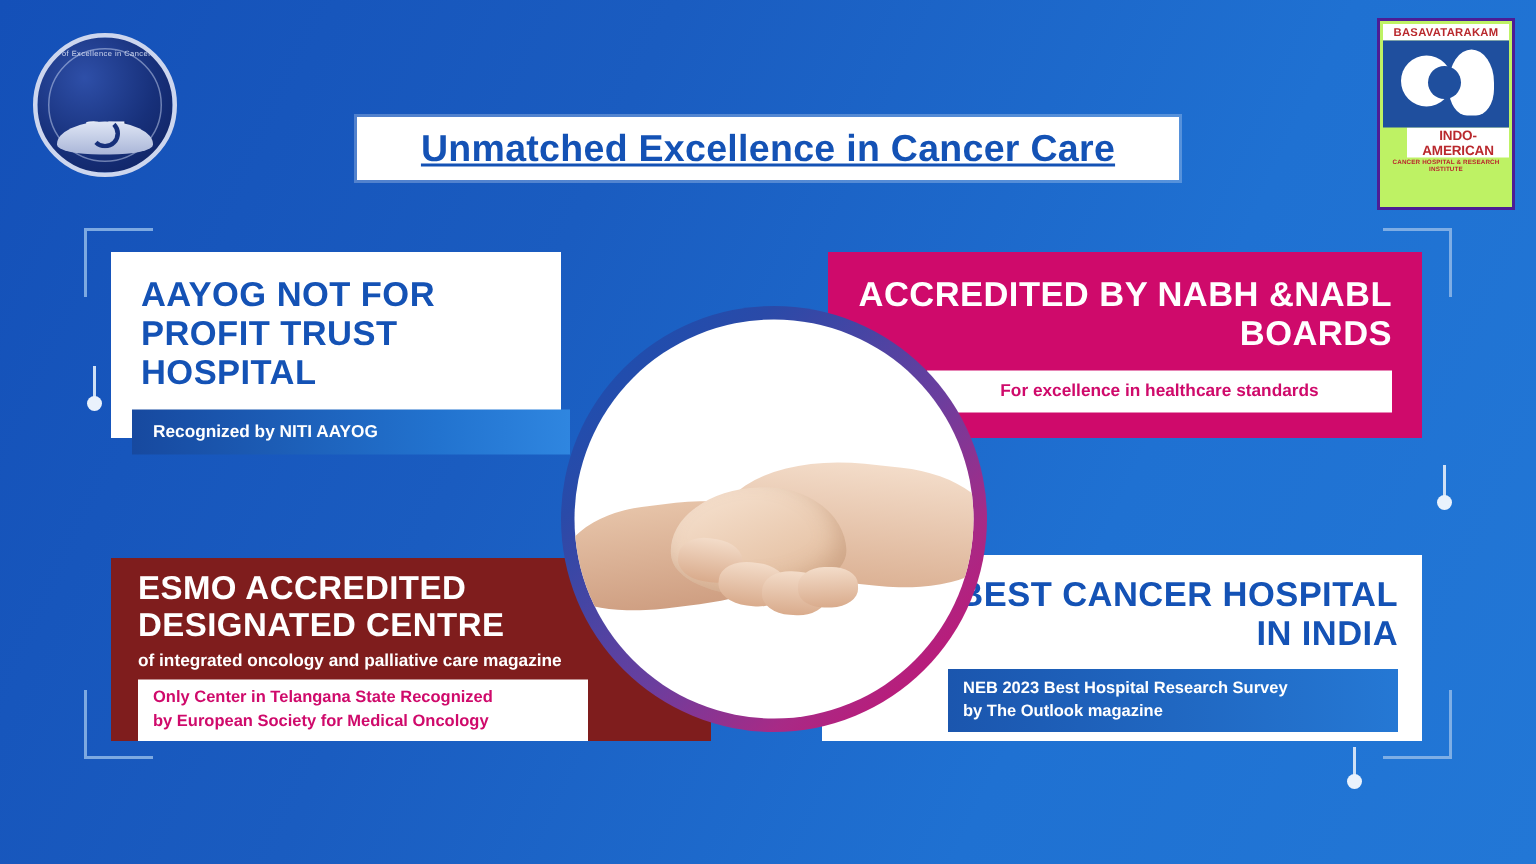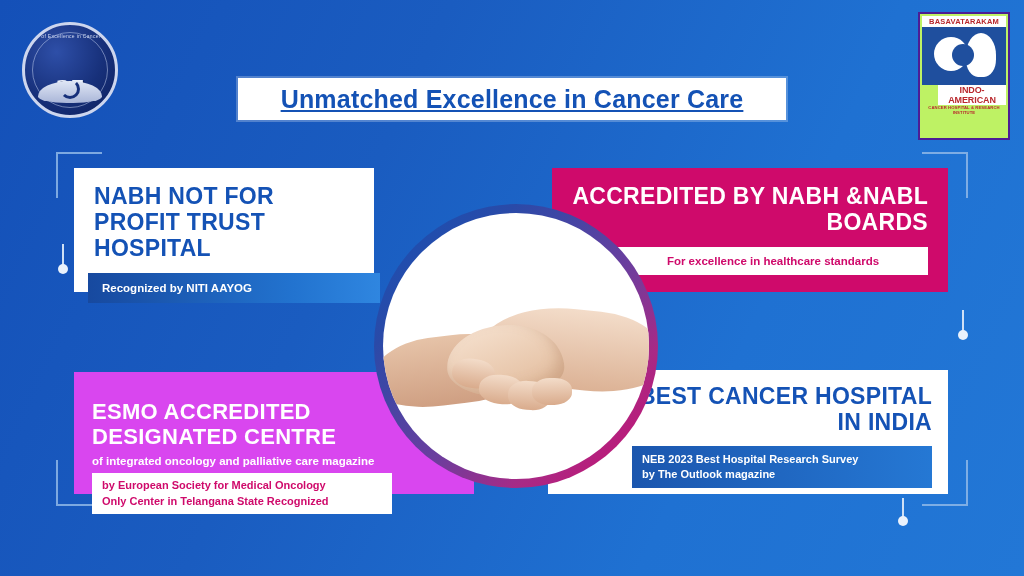--- a/index.html
+++ b/index.html
@@ -111,21 +111,21 @@
   #card-tr { left:552px; top:168px; width:396px; height:124px; background:#cf0a6b;
              text-align:right; }
   #card-tr h3 { color:#ffffff; }
   #card-tr .bar {
     margin-top:11px; height:28px; background:#ffffff; display:flex;
     align-items:center; justify-content:center; width:310px; margin-left:auto;
   }
   #card-tr .bar span { color:#cf0a6b; font-size:11.5px; font-weight:bold; }
 
   
-  #card-bl { left:74px; top:372px; width:400px; height:122px; background:#d946ef; padding:28px 18px; }
+  #card-bl { left:74px; top:372px; width:400px; height:122px; background:#7f1d1d; padding:8px 18px; }
   #card-bl h3 { color:#ffffff; font-size:22px; }
   #card-bl .line { color:#ffffff; font-size:11.5px; font-weight:bold; margin-top:6px; }
   #card-bl .bar {
     margin-top:6px; background:#ffffff; padding:5px 10px; width:300px;
   }
   #card-bl .bar span { color:#cf0a6b; font-size:11px; font-weight:bold; line-height:1.4; display:block; }
 
   
   #card-br { left:548px; top:370px; width:400px; height:124px; background:#ffffff;
              text-align:right; padding:14px 16px; }
@@ -207,39 +207,39 @@
   </div>
   <div class="lr-bot">INDO-AMERICAN</div>
   <div class="lr-sub">CANCER HOSPITAL &amp; RESEARCH INSTITUTE</div>
 </div>
 
 <div class="headline">
   <span>Unmatched Excellence in Cancer Care</span>
 </div>
 
 <div class="card" id="card-tl">
-  <h3>NABH NOT FOR PROFIT TRUST HOSPITAL</h3>
+  <h3>AAYOG NOT FOR PROFIT TRUST HOSPITAL</h3>
   <div class="bar">
     <span>Recognized by NITI AAYOG</span>
   </div>
 </div>
 
 <div class="card" id="card-tr">
   <h3>ACCREDITED BY NABH &amp;NABL BOARDS</h3>
   <div class="bar">
     <span>For excellence in healthcare standards</span>
   </div>
 </div>
 
 <div class="card" id="card-bl">
   <h3>ESMO ACCREDITED DESIGNATED CENTRE</h3>
   <div class="line">of integrated oncology and palliative care magazine</div>
   <div class="bar">
+    <span>Only Center in Telangana State Recognized</span>
     <span>by European Society for Medical Oncology</span>
-    <span>Only Center in Telangana State Recognized</span>
   </div>
 </div>
 
 <div class="card" id="card-br">
   <h3><span>2</span><sup>nd</sup>&nbsp;<span>BEST CANCER HOSPITAL</span><br><span>IN INDIA</span></h3>
   <div class="bar">
     <span>NEB 2023 Best Hospital Research Survey</span>
     <span>by The Outlook magazine</span>
   </div>
 </div>

